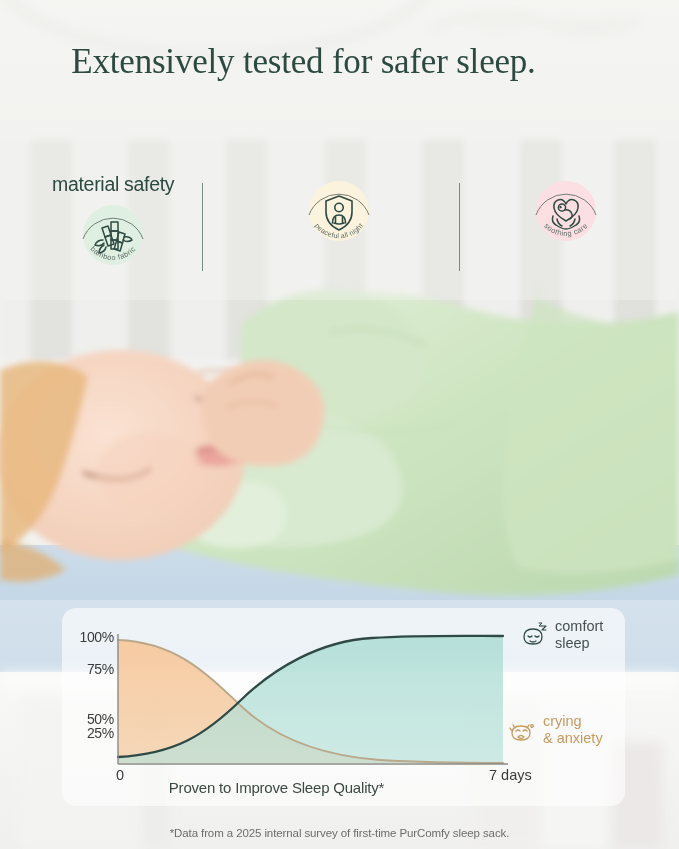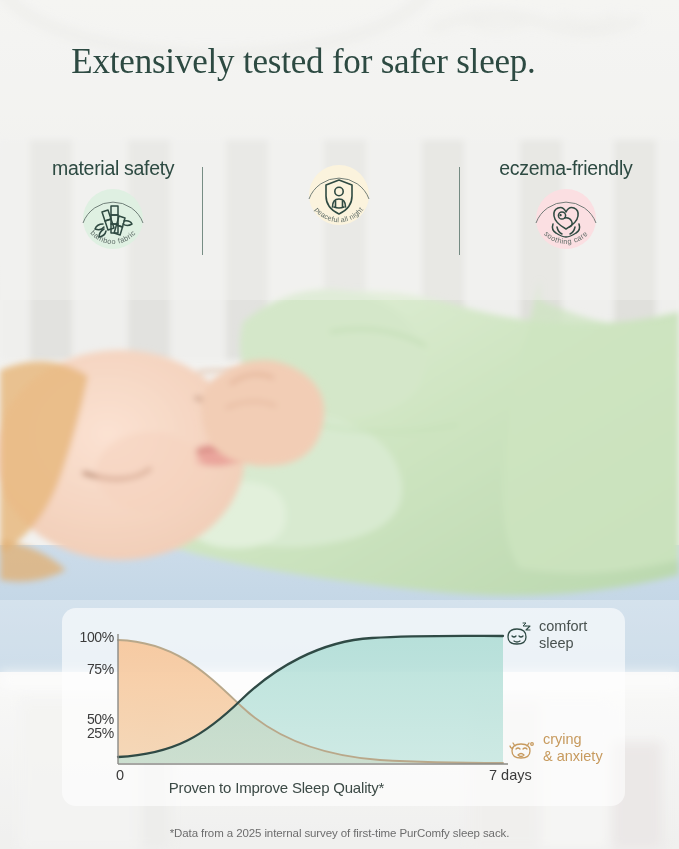--- a/index.html
+++ b/index.html
@@ -19,21 +19,21 @@
     position:absolute; left:0; top:40px; width:607px;
     text-align:center; z-index:5;
     font-family:"Liberation Serif", serif;
     color:#2d4a42;
   }
   .headline .l1 { font-size:35px; line-height:44px; letter-spacing:-0.2px; }
   .headline .l2 { font-size:35px; line-height:44px; font-style:italic; }
 
   
   .features {
-    position:absolute; left:0; top:156px; width:679px; height:110px;
+    position:absolute; left:0; top:172px; width:679px; height:110px;
     display:flex; z-index:5;
   }
   .feature { flex:1; position:relative; display:flex; flex-direction:column; align-items:center; }
   .feature .flabel {
     font-size:19.5px; color:#2d4a42; letter-spacing:-0.3px;
     white-space:nowrap; line-height:24px;
   }
   .feature .badge {
     position:relative; width:78px; height:78px; margin-top:2px;
     display:flex; align-items:center; justify-content:center;
@@ -64,22 +64,22 @@
     position:absolute; z-index:8; font-size:14px; color:#3b3b3b;
     text-align:right; width:44px; letter-spacing:-.3px;
   }
   .xlab { position:absolute; z-index:8; font-size:14.5px; color:#3b3b3b; }
   .chart-title {
     position:absolute; z-index:8; left:0; top:779px; width:553px; text-align:center;
     font-size:15px; color:#3c4a46; letter-spacing:-.2px;
   }
   .legend { position:absolute; z-index:9; display:flex; align-items:center; gap:5px; }
   .legend .ltext { font-size:14.5px; line-height:17px; }
-  #leg-comfort { left:504px; top:618px; color:#48514f; }
-  #leg-crying  { left:508px; top:731px; color:#c79a5e; }
+  #leg-comfort { left:520px; top:618px; color:#48514f; }
+  #leg-crying  { left:508px; top:713px; color:#c79a5e; }
 
   .footnote {
     position:absolute; left:0; top:827px; width:679px; text-align:center;
     font-size:11.5px; color:#6d6d6d; z-index:8; letter-spacing:-.1px;
   }
 </style>
 </head>
 <body>
 
 <svg id="photo" viewBox="0 0 679 849" preserveAspectRatio="none">
@@ -245,21 +245,20 @@
           <circle cx="20" cy="15.5" r="4.2"></circle>
           <path d="M13.5 31 q0 -8 6.5 -8 q6.5 0 6.5 8"></path>
           <path d="M15 31 q5 2 10 0"></path>
           <path d="M16.5 25 v6 M23.5 25 v6"></path>
         </g>
       </svg>
     </div>
   </div>
 
   <div class="feature">
-    <div class="flabel">eczema-friendly</div>
     <div class="badge">
       <div class="disc" style="background:#fbdfe2"></div>
       <svg class="arcsvg" viewBox="0 0 78 78">
         <path id="arcTop3" d="M9,41 A32,32 0 0,1 69,41" fill="none"></path>
         <path id="arcBot3" d="M12,45 A30,30 0 0,0 66,45" fill="none"></path>
         <use href="#arcTop3" stroke="#5d6b66" stroke-width="1" fill="none" opacity=".85"></use>
         <text font-size="7.4" fill="#5d6b66" font-family="Liberation Sans, sans-serif" letter-spacing="0.4">
           <textPath href="#arcBot3" startOffset="50%" text-anchor="middle">soothing care</textPath>
         </text>
       </svg>

